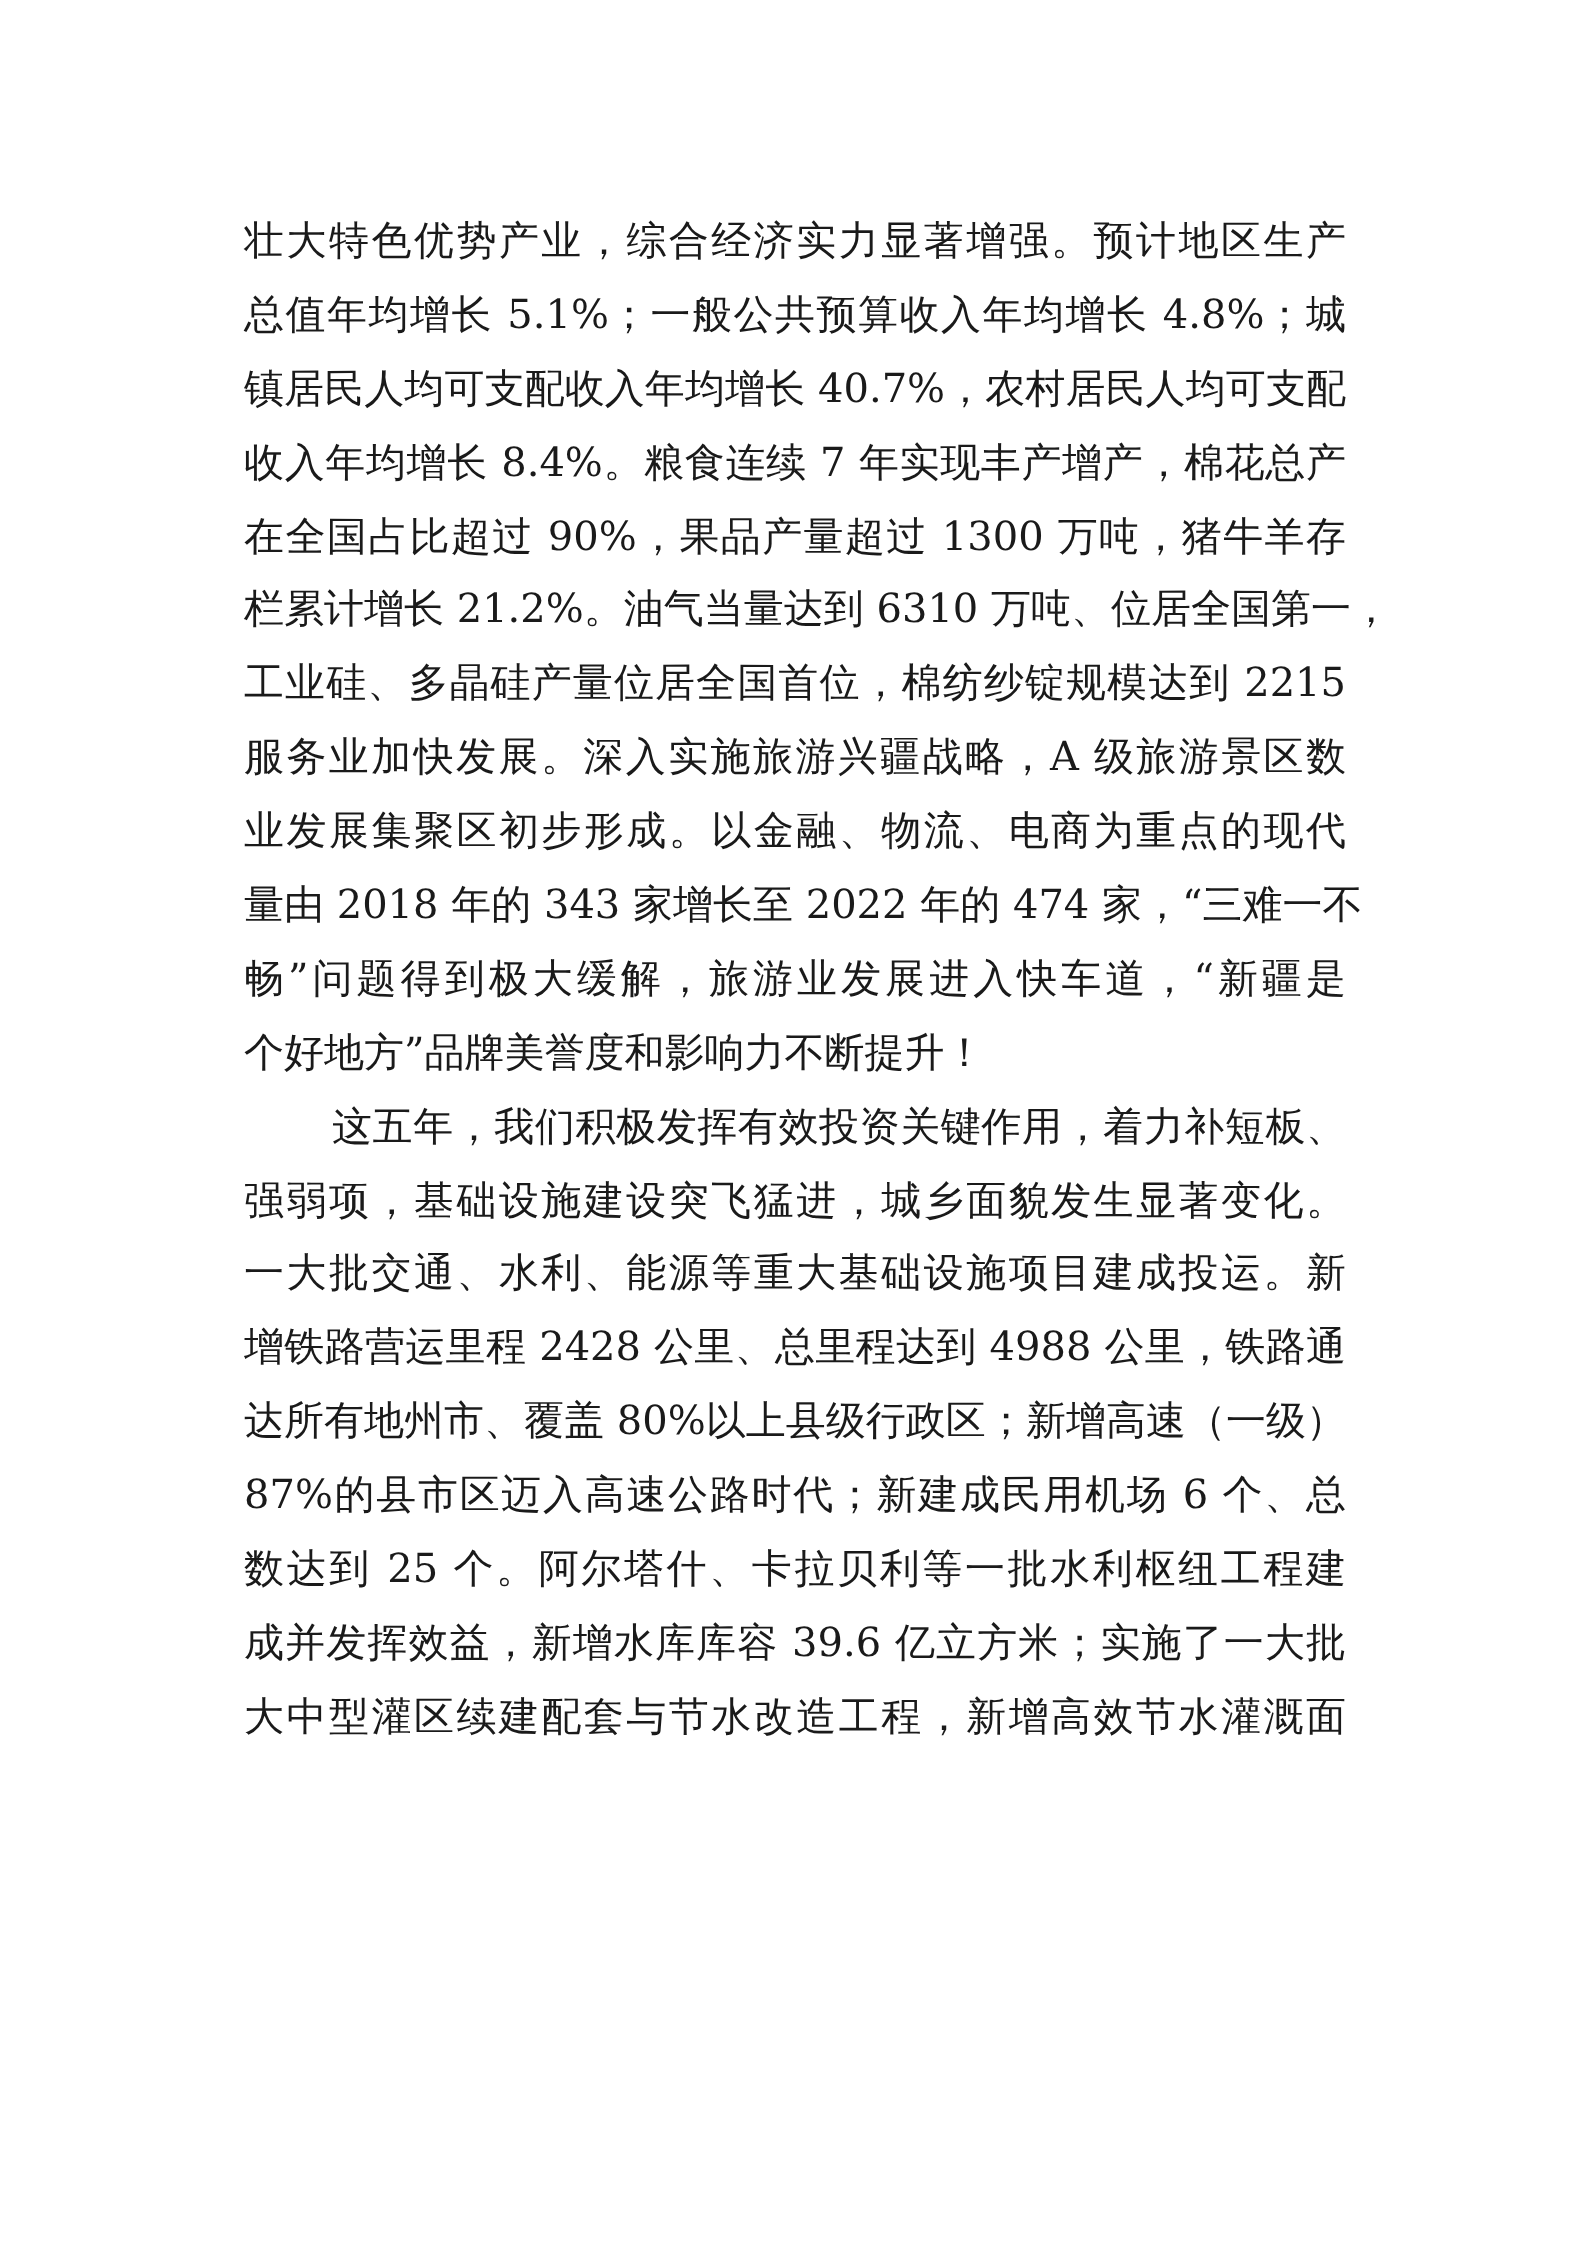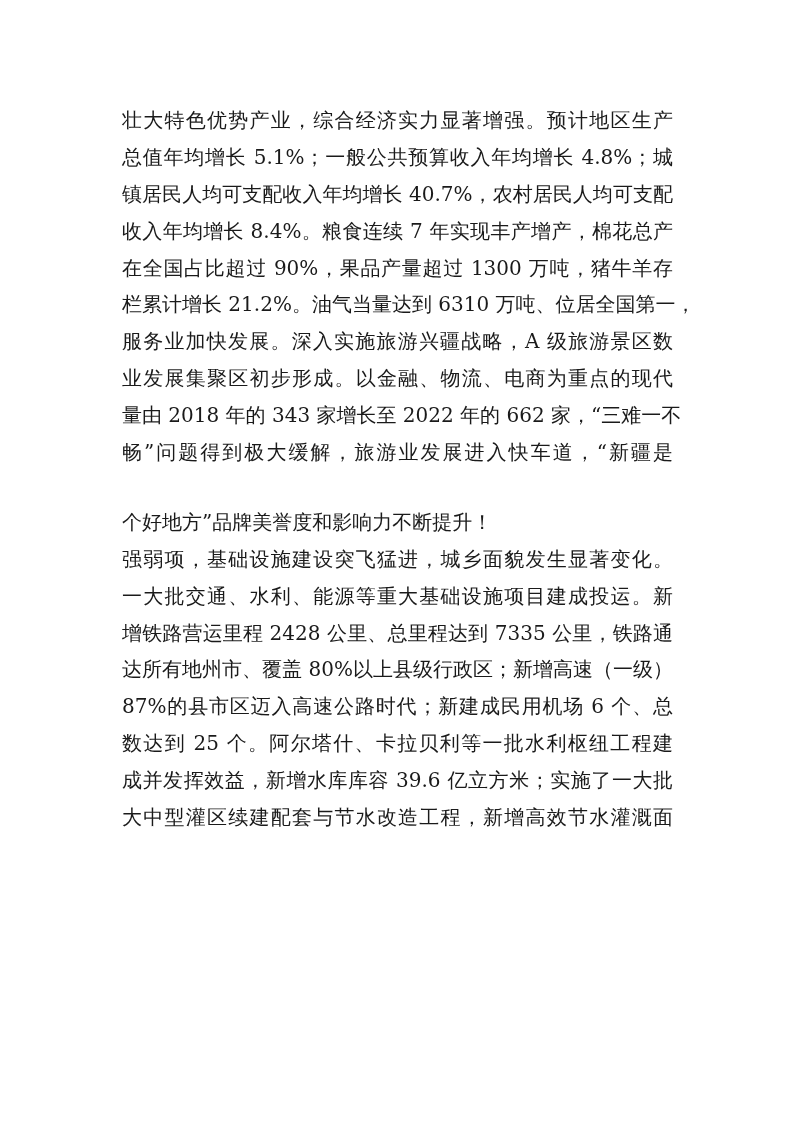--- a/index.html
+++ b/index.html
@@ -26,46 +26,47 @@
       height: 36.9px;
       line-height: 36.9px;
       font-size: 20px;
       white-space: nowrap;
       text-align: justify;
       text-align-last: justify;
       letter-spacing: 0px;
     }
     .line.last {
       text-align-last: left;
-      margin-top: 33px;
     }
     .line.indent {
       padding-left: 44px;
     }
   </style>
 </head>
 <body>
 
 <div class="page">
   <div class="paragraph">
     <span class="line">壮大特色优势产业，综合经济实力显著增强。预计地区生产</span>
     <span class="line">总值年均增长 5.1%；一般公共预算收入年均增长 4.8%；城</span>
     <span class="line">镇居民人均可支配收入年均增长 40.7%，农村居民人均可支配</span>
     <span class="line">收入年均增长 8.4%。粮食连续 7 年实现丰产增产，棉花总产</span>
     <span class="line">在全国占比超过 90%，果品产量超过 1300 万吨，猪牛羊存</span>
     <span class="line">栏累计增长 21.2%。油气当量达到 6310 万吨、位居全国第一，</span>
+    <span class="line">工业硅、多晶硅产量位居全国首位，棉纺纱锭规模达到 2215</span>
     <span class="line">服务业加快发展。深入实施旅游兴疆战略，A 级旅游景区数</span>
     <span class="line">业发展集聚区初步形成。以金融、物流、电商为重点的现代</span>
-    <span class="line">量由 2018 年的 343 家增长至 2022 年的 662 家，“三难一不</span>
+    <span class="line">量由 2018 年的 343 家增长至 2022 年的 474 家，“三难一不</span>
     <span class="line">畅”问题得到极大缓解，旅游业发展进入快车道，“新疆是</span>
     <span class="line last">个好地方”品牌美誉度和影响力不断提升！</span>
   </div>
   <div class="paragraph">
+    <span class="line indent">这五年，我们积极发挥有效投资关键作用，着力补短板、</span>
     <span class="line">强弱项，基础设施建设突飞猛进，城乡面貌发生显著变化。</span>
     <span class="line">一大批交通、水利、能源等重大基础设施项目建成投运。新</span>
-    <span class="line">增铁路营运里程 2428 公里、总里程达到 7335 公里，铁路通</span>
+    <span class="line">增铁路营运里程 2428 公里、总里程达到 4988 公里，铁路通</span>
     <span class="line">达所有地州市、覆盖 80%以上县级行政区；新增高速（一级）</span>
     <span class="line">87%的县市区迈入高速公路时代；新建成民用机场 6 个、总</span>
     <span class="line">数达到 25 个。阿尔塔什、卡拉贝利等一批水利枢纽工程建</span>
     <span class="line">成并发挥效益，新增水库库容 39.6 亿立方米；实施了一大批</span>
     <span class="line">大中型灌区续建配套与节水改造工程，新增高效节水灌溉面</span>
   </div>
 </div>
 
 </body></html>

